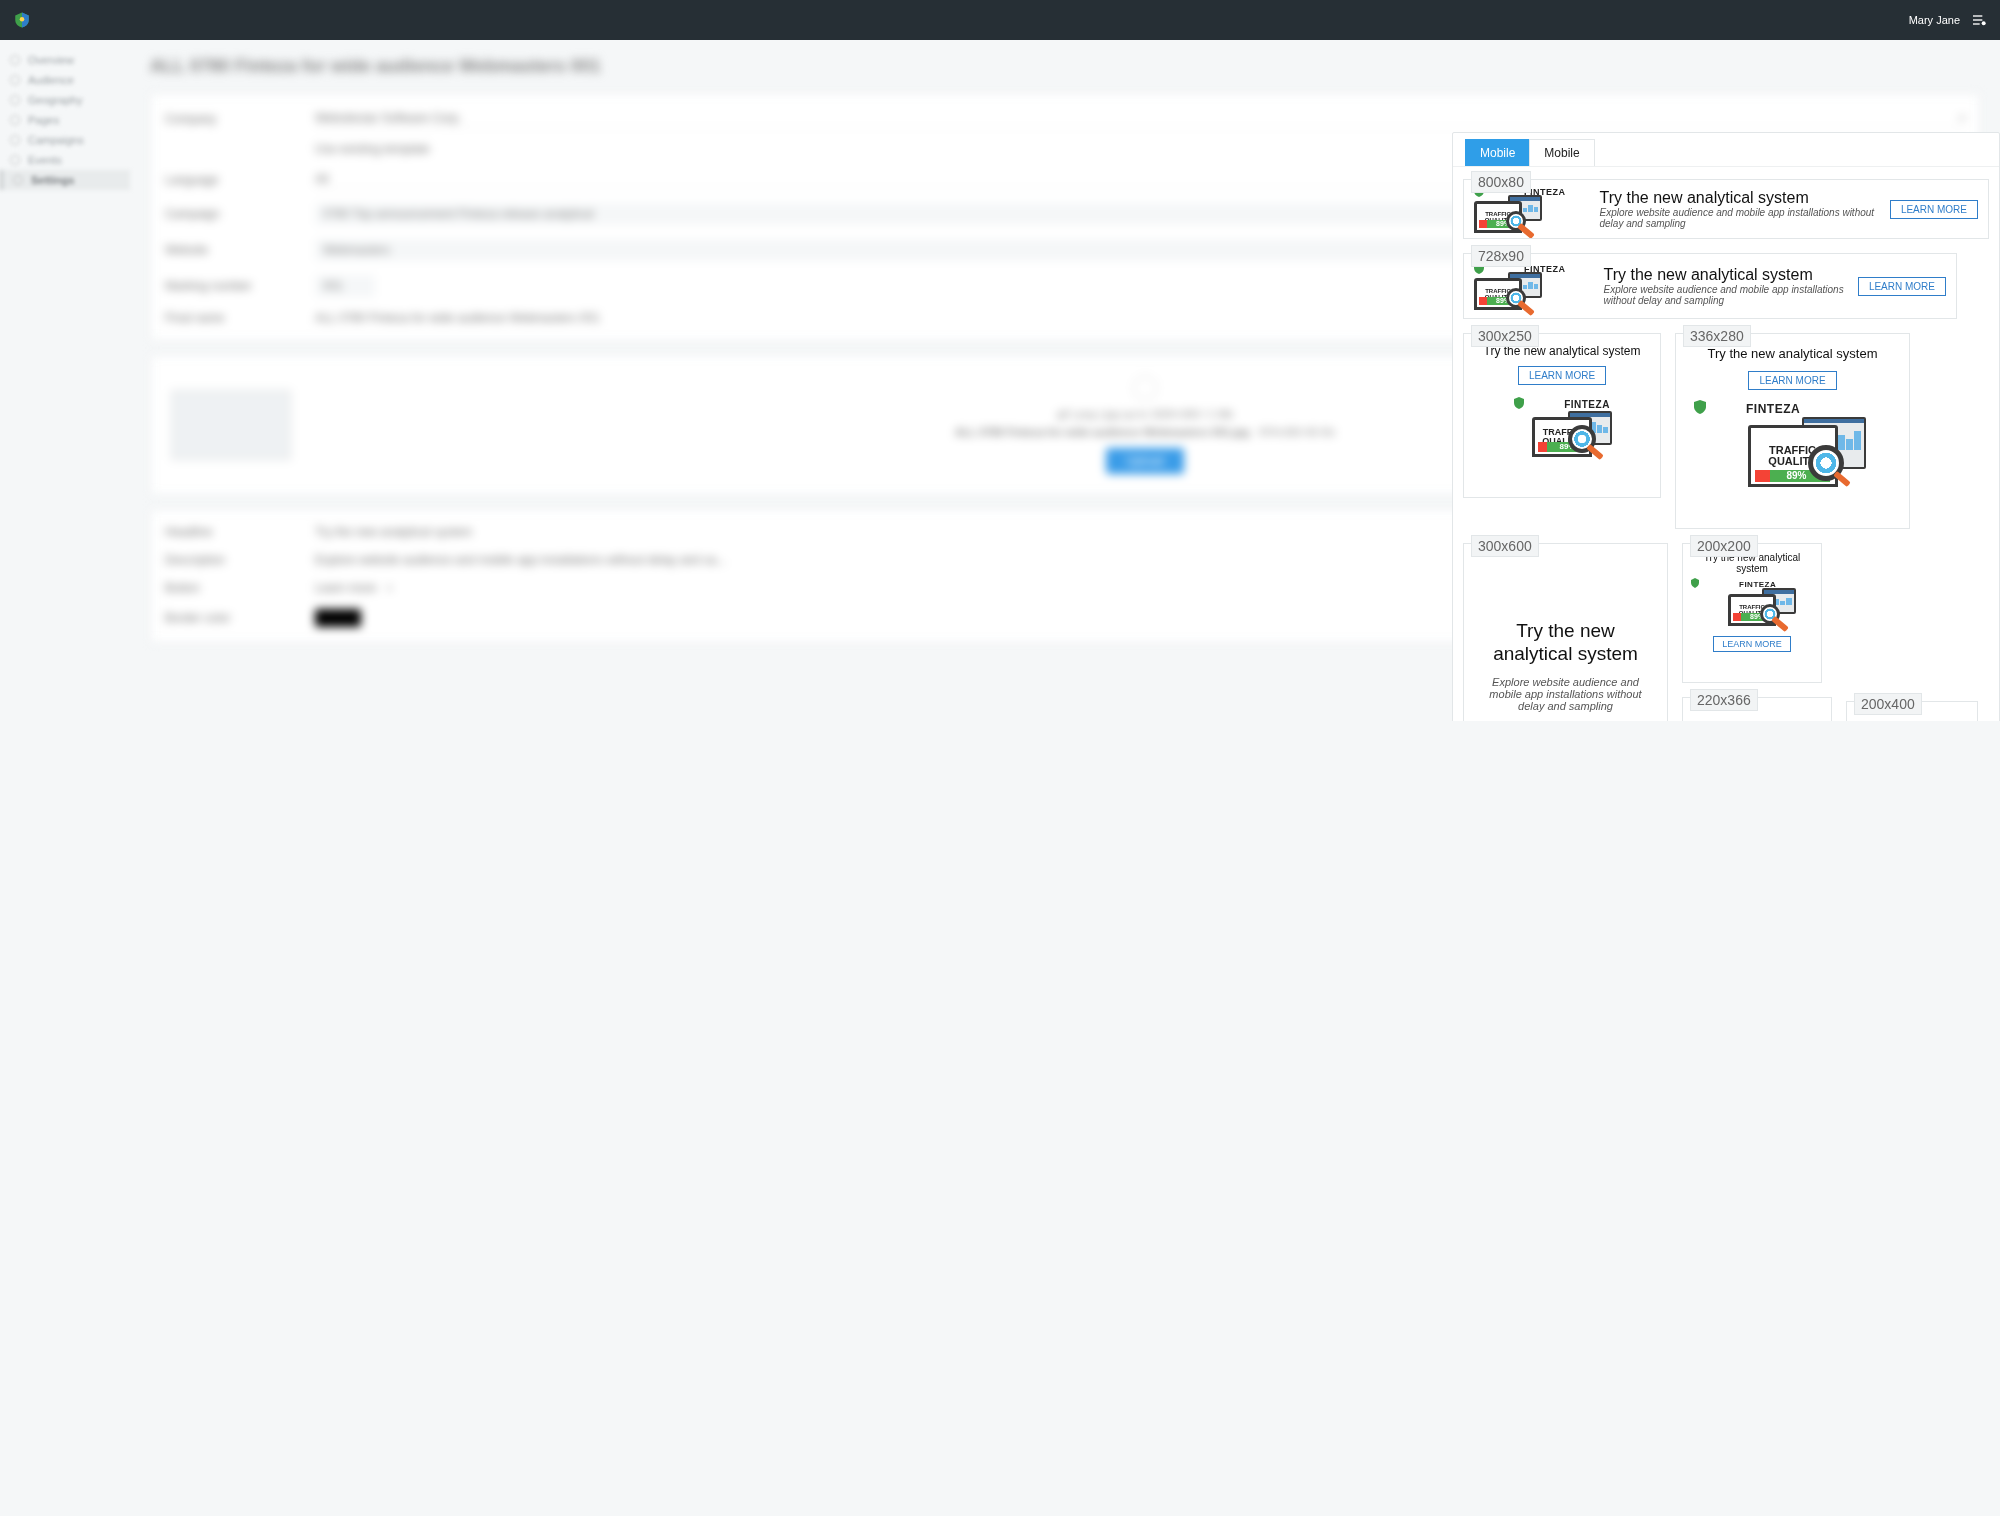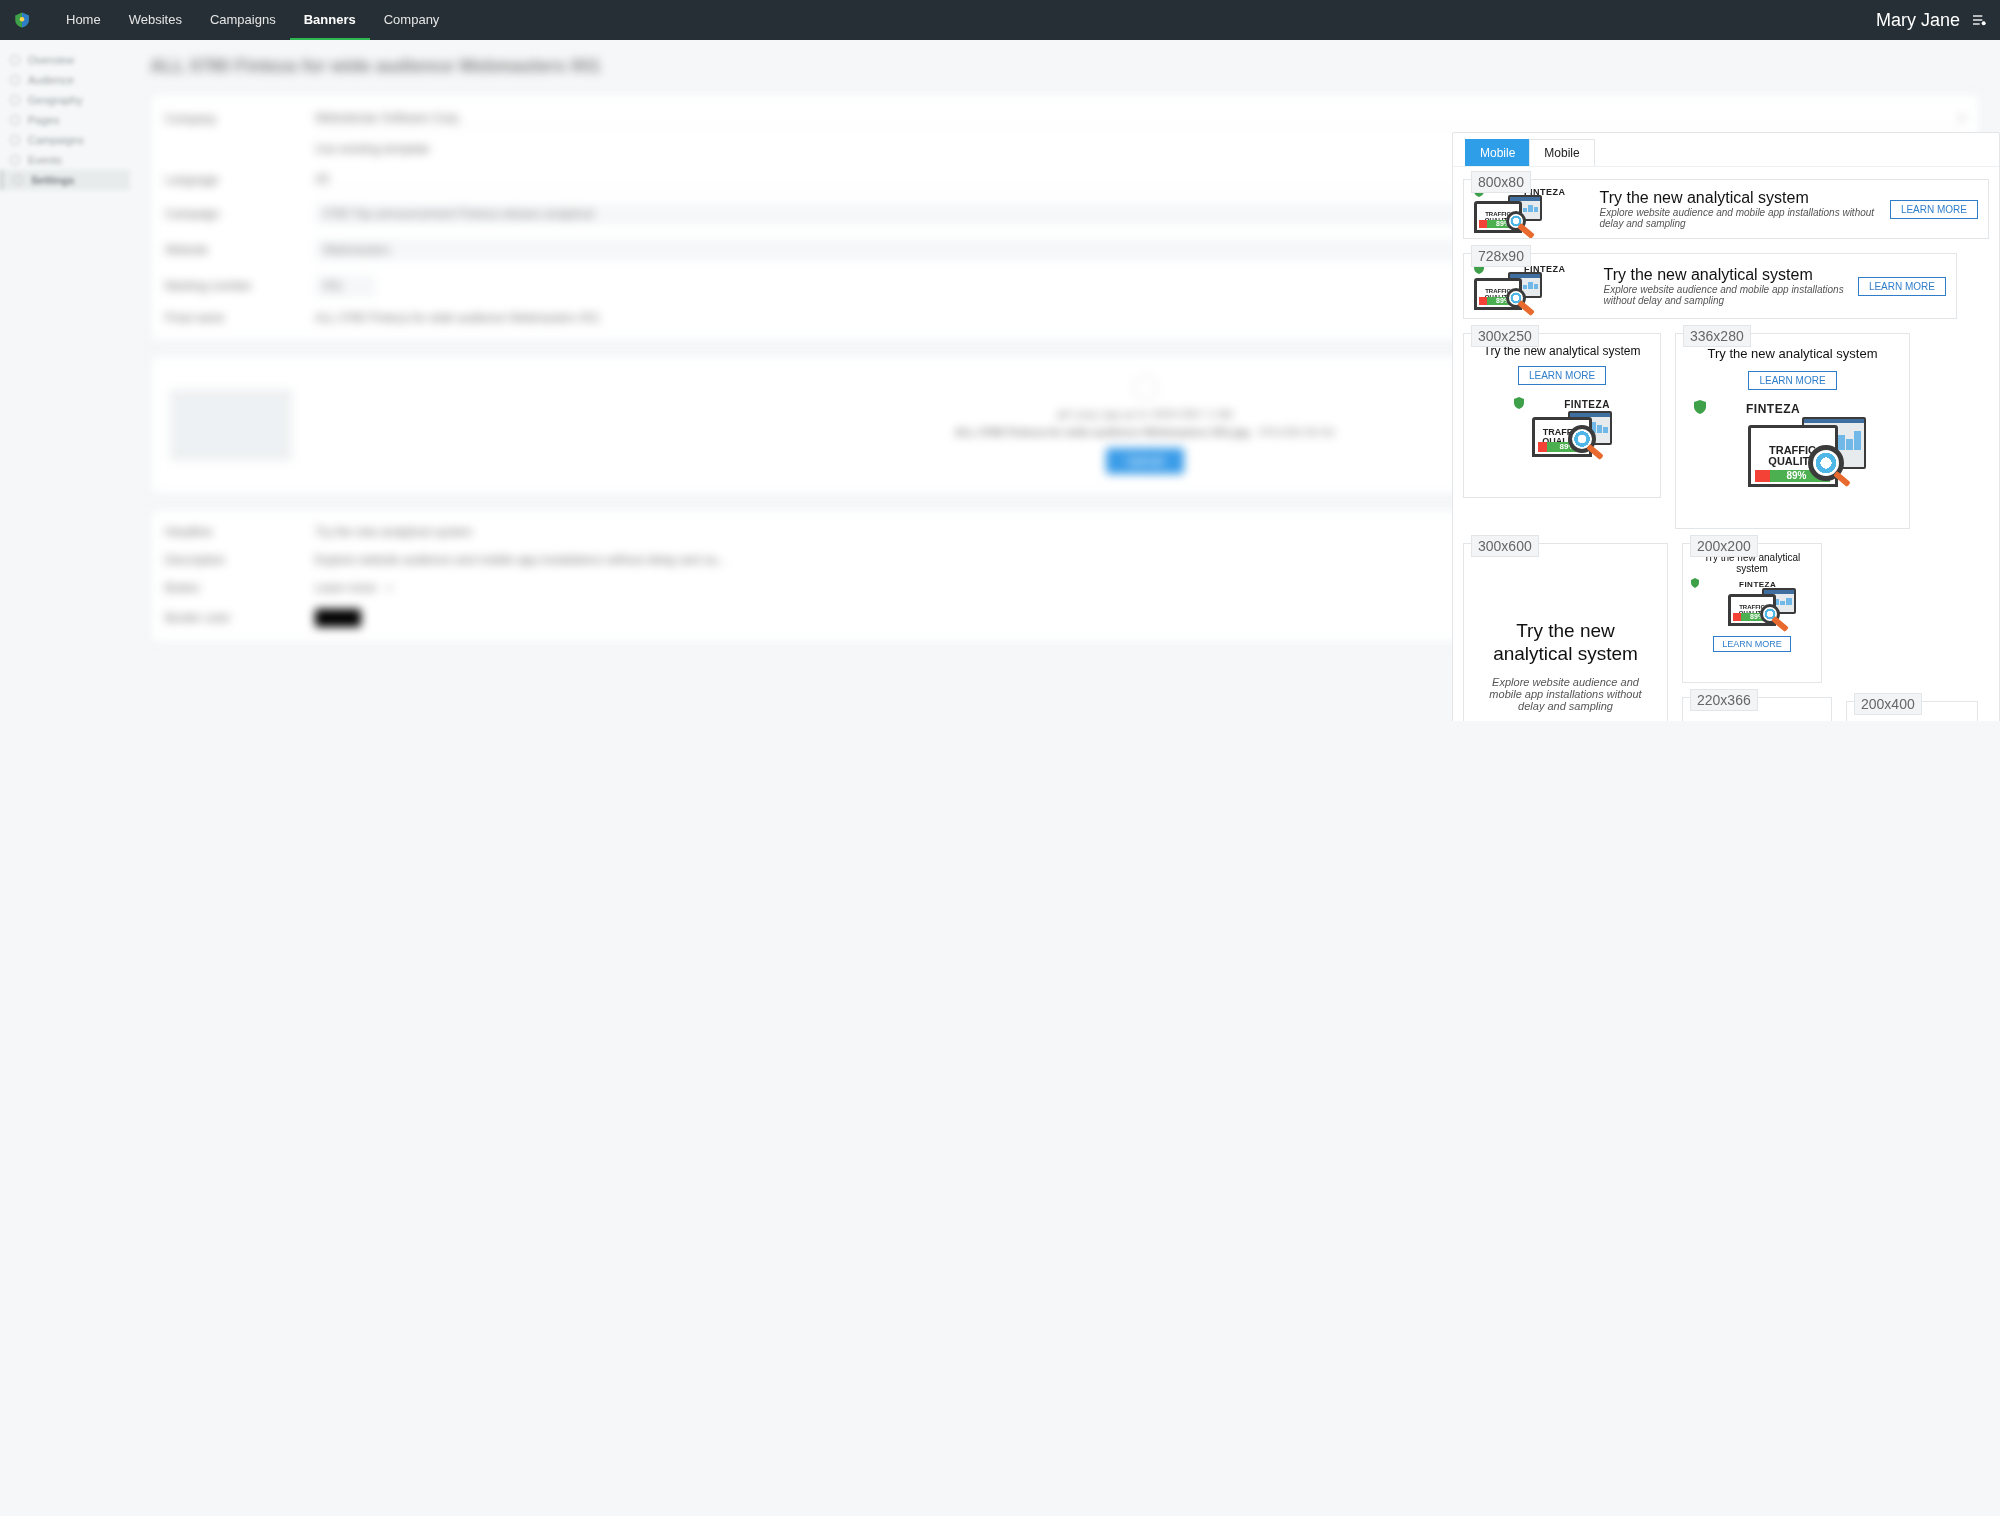--- a/index.html
+++ b/index.html
@@ -4,21 +4,21 @@
 <style>
   * { box-sizing: border-box; margin: 0; padding: 0; }
   body { font-family: -apple-system, BlinkMacSystemFont, "Segoe UI", Arial, sans-serif; background: #f5f7f8; color: #222; }
 
   
   .navbar { height: 40px; background: #262f35; display: flex; align-items: center; padding: 0 12px; }
   .logo { width: 20px; height: 20px; margin-right: 20px; display:flex; align-items:center; justify-content:center;}
   .nav-links { display: flex; align-items: center; height: 100%; }
   .nav-link { color: #e6e6e6; font-size: 13px; padding: 0 14px; height: 100%; display: flex; align-items: center; cursor: pointer; border-bottom: 2px solid transparent; }
   .nav-link.active { color: #fff; font-weight: 600; border-bottom: 2px solid #2fb851; }
-  .nav-right { margin-left: auto; display:flex; align-items:center; color:#fff; font-size:18px;justify-content:center; }
+  .nav-right { margin-left: auto; display:flex; align-items:center; color:#fff; font-size:11px;justify-content:center; }
   .nav-right .user-icon { margin-left:10px; width:18px; height:18px; display:inline-flex; align-items:center; justify-content:center;}
 
   
   .main { display: flex; position: relative; }
   .sidebar { width: 130px; padding: 10px 0; }
   .side-item { display:flex; align-items:center; padding: 4px 10px; font-size: 11px; color: #9aa0a4; filter: blur(2px); }
   .side-item .dot{ width:10px;height:10px;border-radius:50%;border:1.5px solid #bdbdbd;margin-right:8px;}
   .side-item.active { background:#e8ebec; color:#7a7e81; font-weight:600; border-left:3px solid #c7cbcd; }
 
   .content { flex: 1; padding: 10px 0 20px 0; position: relative; }
@@ -107,27 +107,20 @@
 <body>
 
 <div class="navbar">
   <span class="logo">
     <svg width="18" height="18" viewBox="0 0 24 24">
         <path d="M12 2 L21 6 L21 12 C21 17 17 21 12 22 C7 21 3 17 3 12 L3 6 Z" fill="#3fa04a"></path>
         <path d="M12 2 L21 6 L21 12 C21 17 17 21 12 22 Z" fill="#2f7dc9"></path>
         <circle cx="12" cy="11" r="3" fill="#ffd54a"></circle>
       </svg>
   </span>
-  <div class="nav-links" id="nav-links">
-      <div class="nav-link">Home</div>
-      <div class="nav-link">Websites</div>
-      <div class="nav-link">Campaigns</div>
-      <div class="nav-link active">Banners</div>
-      <div class="nav-link">Company</div>
-    </div>
   <div class="nav-right">
     <span>Mary Jane</span>
     <span class="user-icon">
       <svg width="16" height="16" viewBox="0 0 24 24" fill="#fff">
           <rect x="3" y="5" width="14" height="2"></rect>
           <rect x="3" y="11" width="14" height="2"></rect>
           <rect x="3" y="17" width="10" height="2"></rect>
           <circle cx="19" cy="17" r="3"></circle>
         </svg>
     </span>

